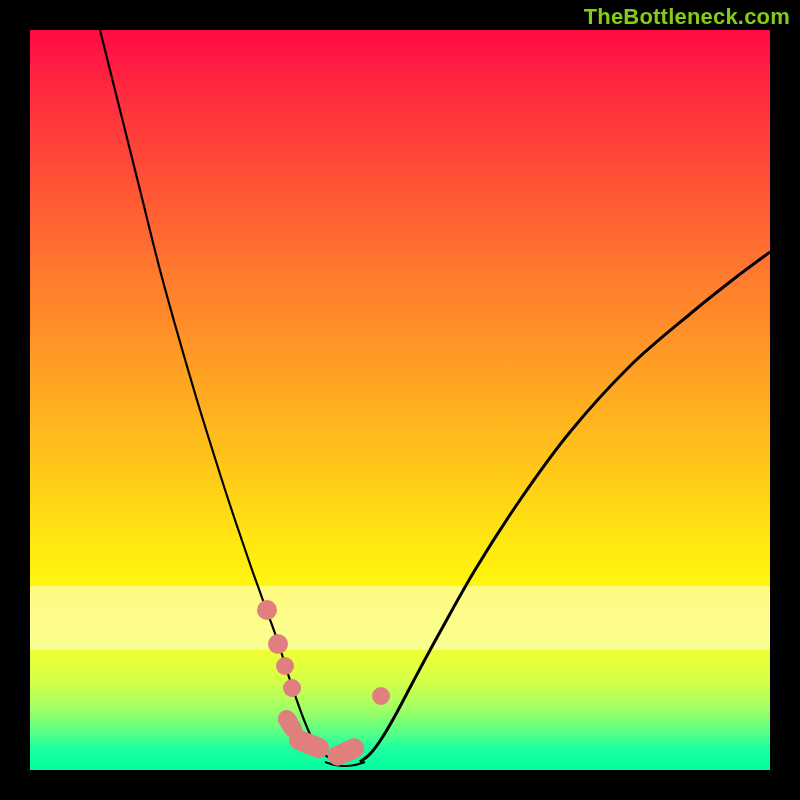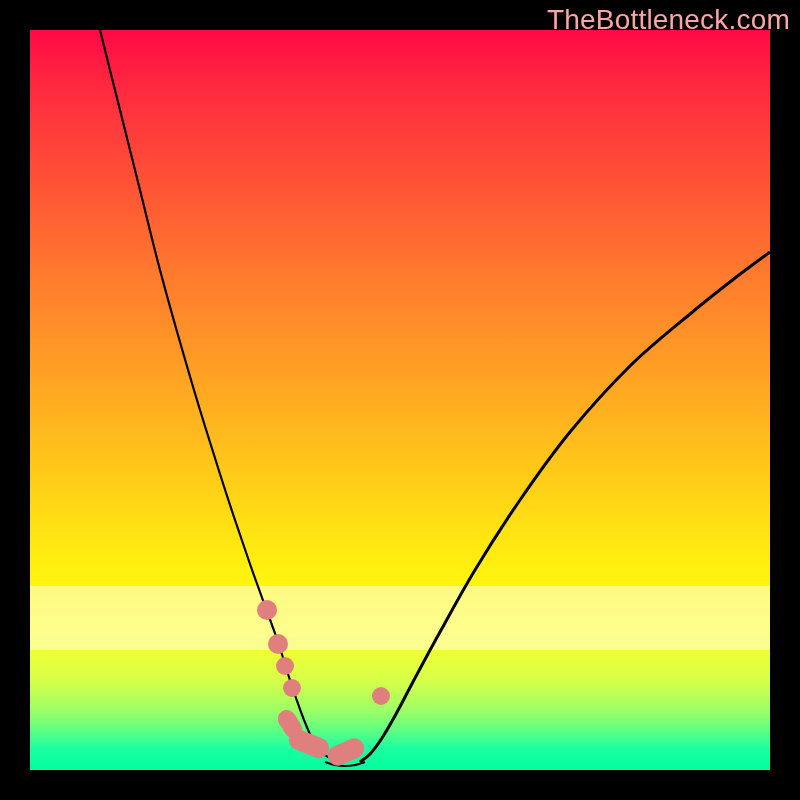--- a/index.html
+++ b/index.html
@@ -48,24 +48,25 @@
     height: 64px;
     top: 556px;
     background: #fffde0;
     opacity: 0.55;
   }
   .watermark {
     position: absolute;
     top: 4px;
     right: 10px;
     font-family: Arial, Helvetica, sans-serif;
-    font-size: 28px;
-    color: #fca5a5;
+    font-size: 22px;
+    color: #84cc16;
     letter-spacing: 0.2px;
     user-select: none;
+    font-weight: bold;
   }
   svg.curves {
     position: absolute;
     left: 0;
     top: 0;
     width: 740px;
     height: 740px;
   }
   .curve {
     fill: none;

